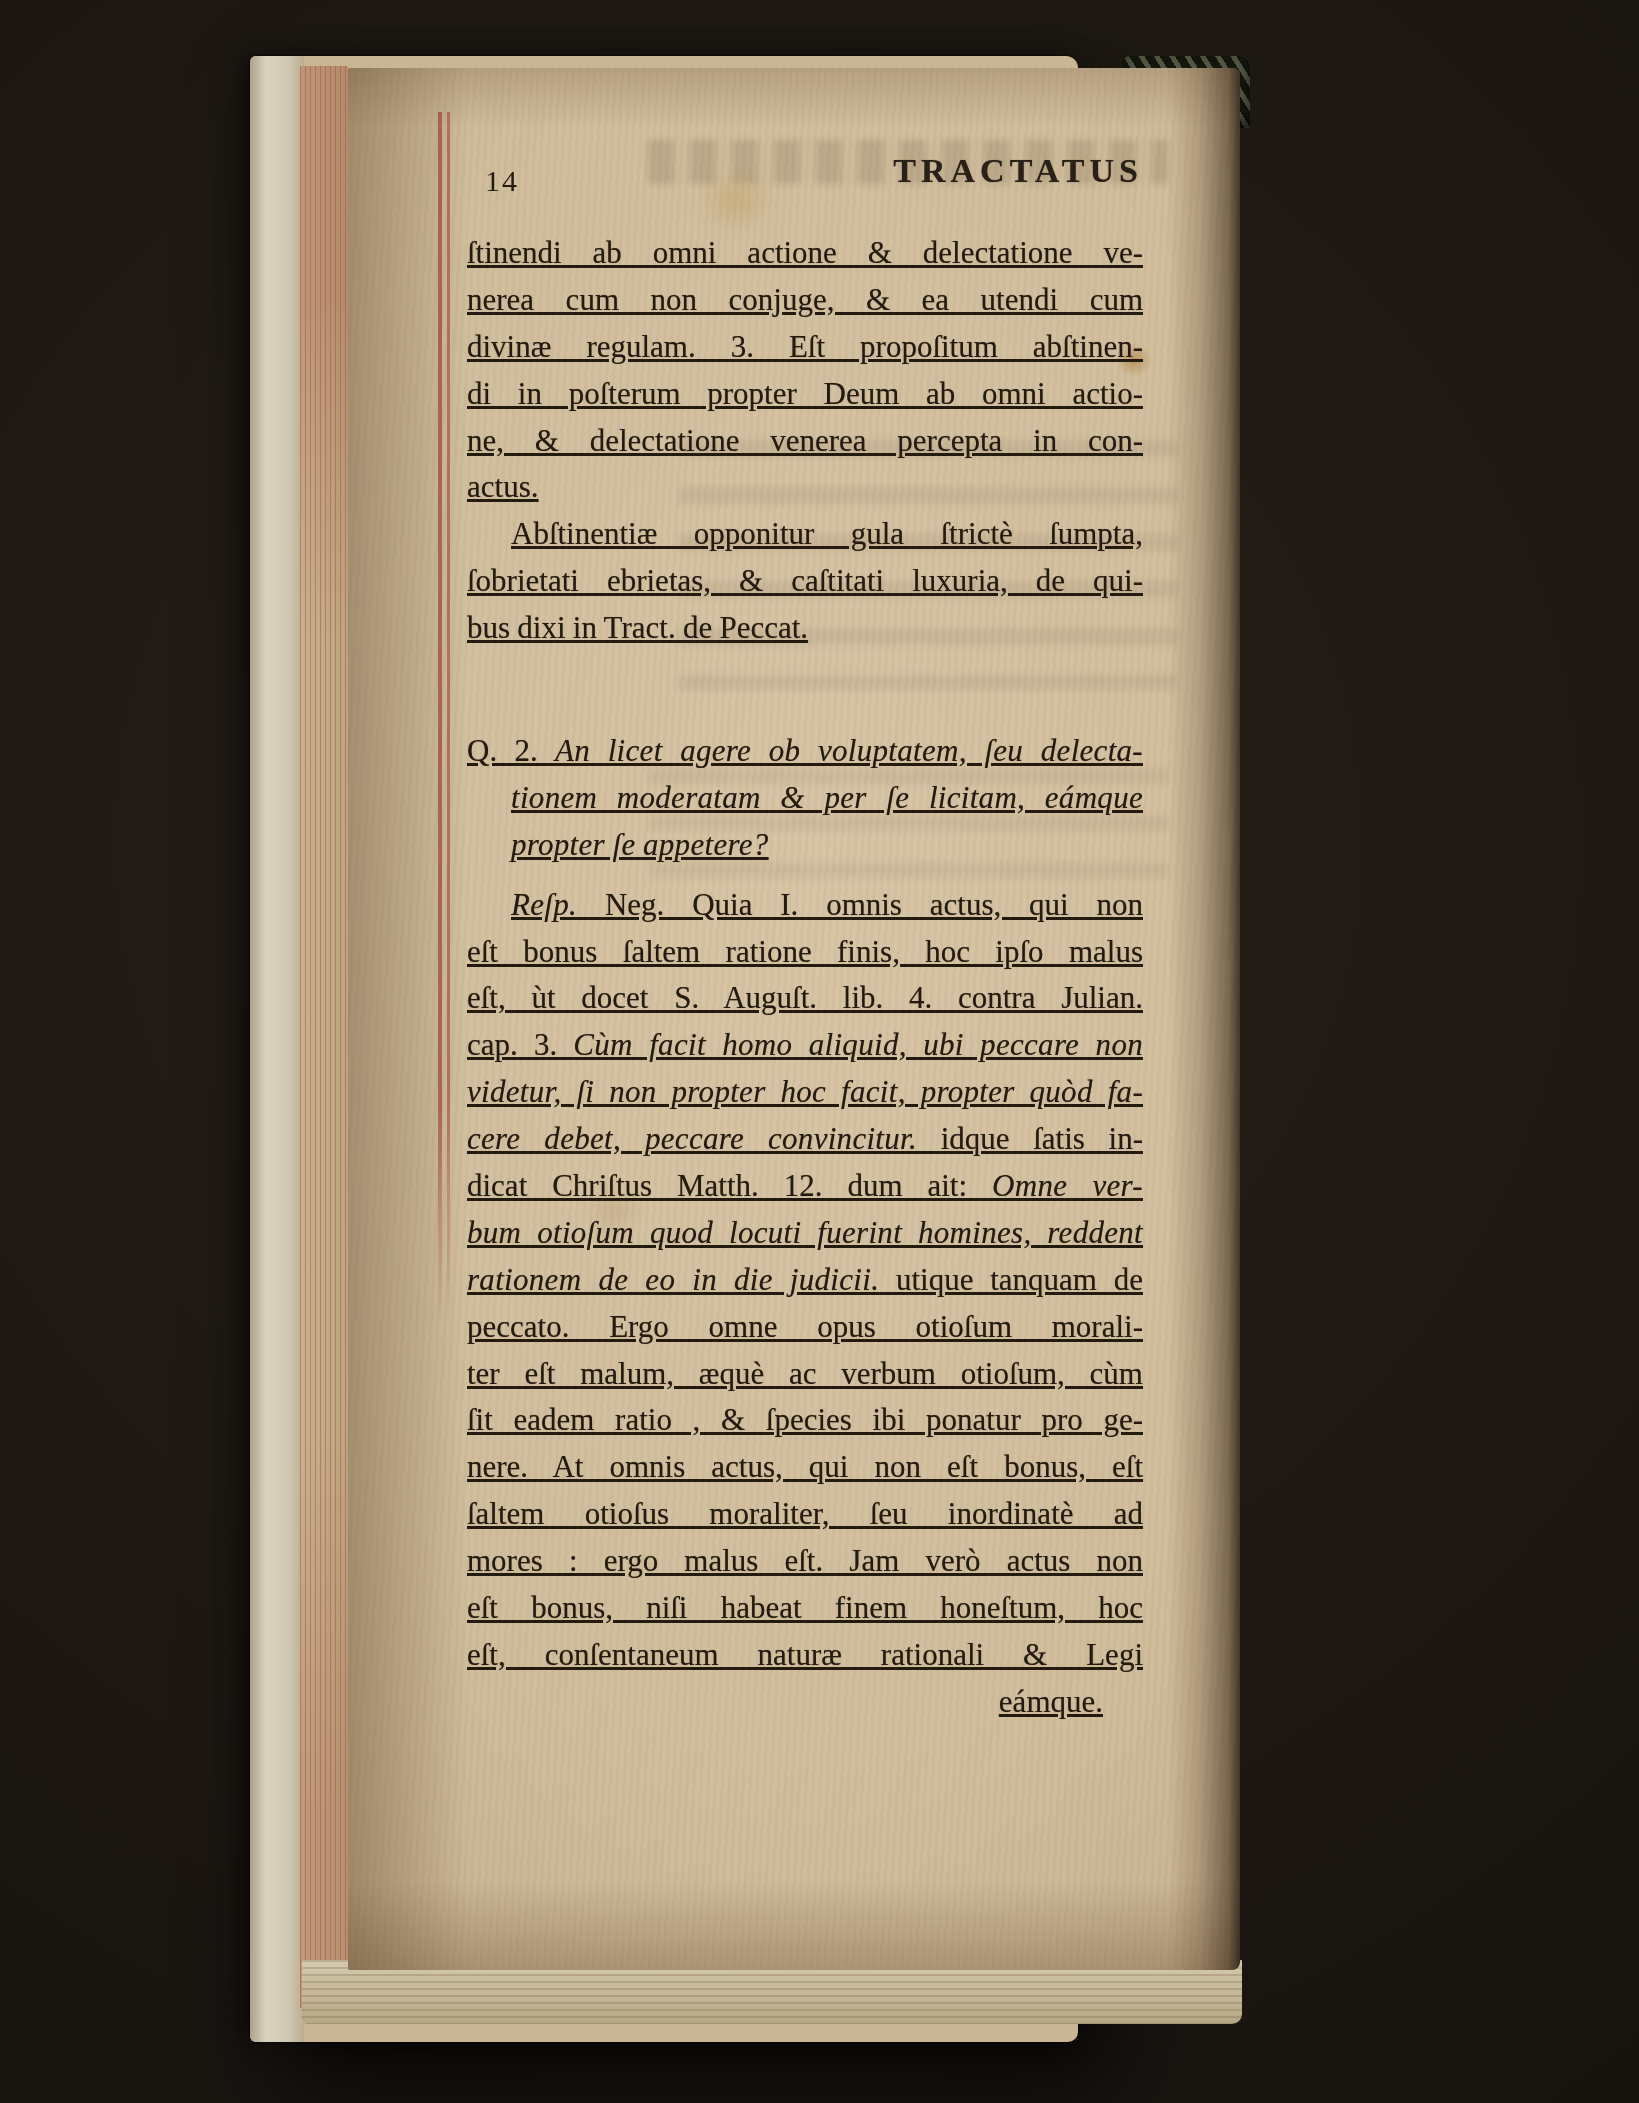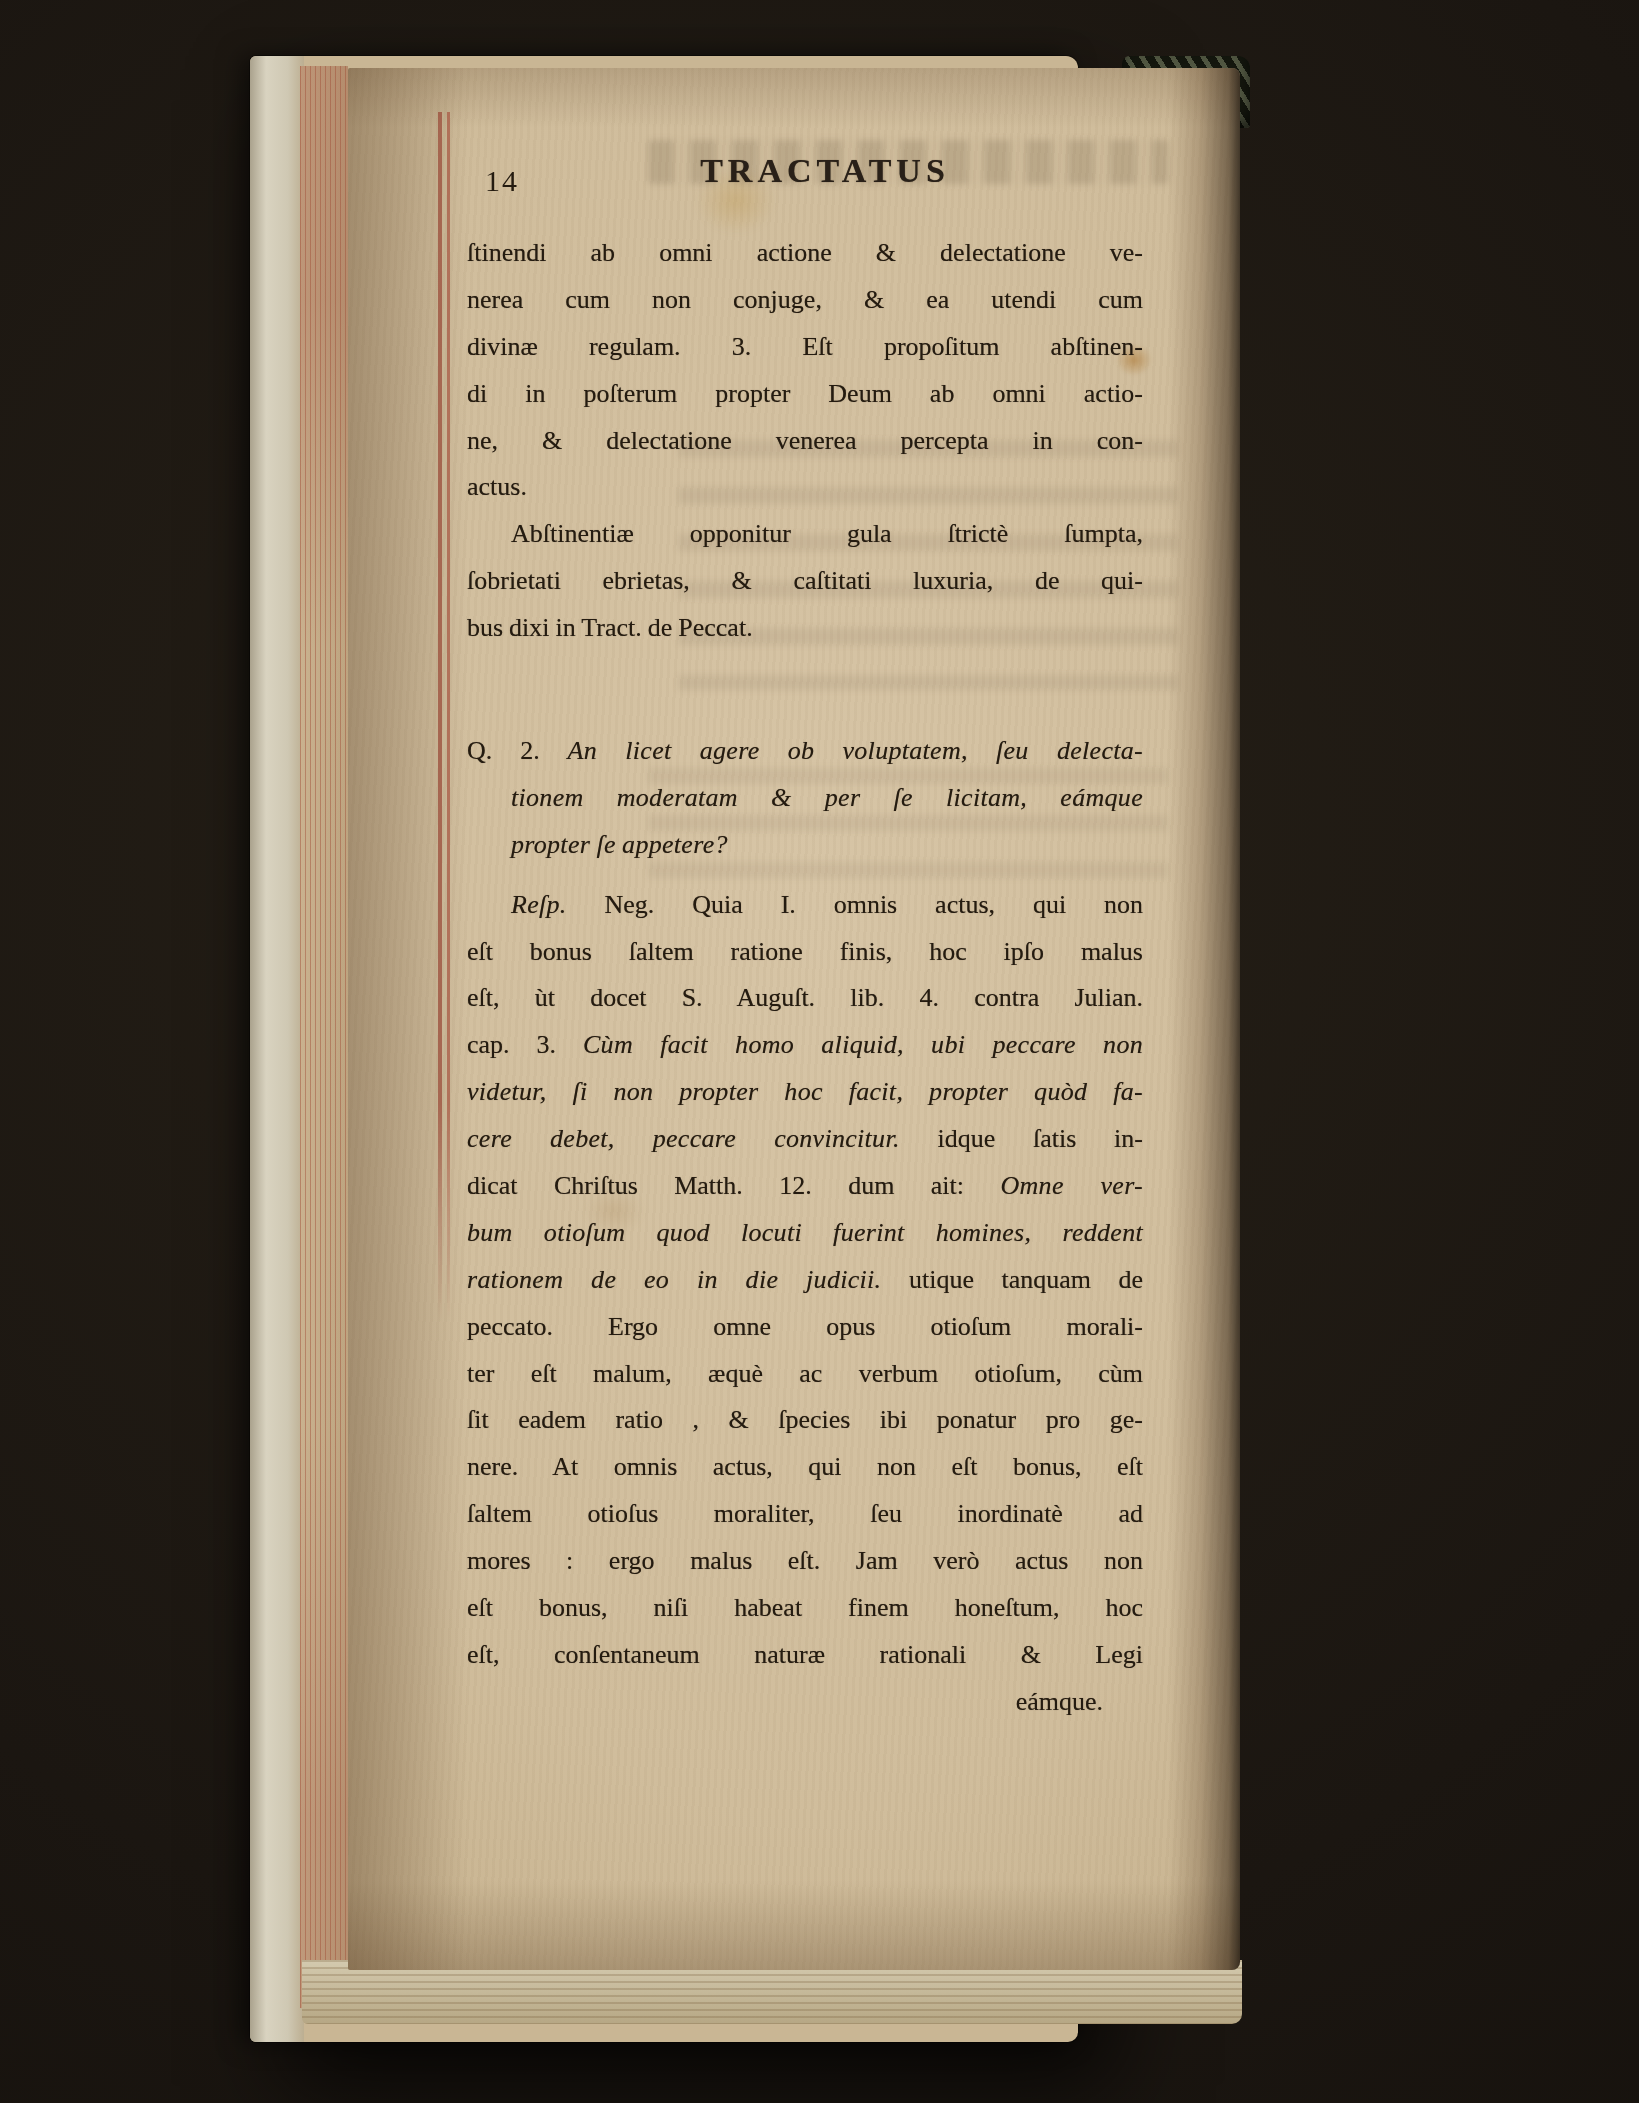--- a/index.html
+++ b/index.html
@@ -84,25 +84,25 @@
   .text-col{
     position:absolute;left:119px;top:84px;width:676px;color:#241b10;
   }
   .header-row{
     position:relative;height:52px;margin-bottom:26px;
   }
   .pagenum{
     position:absolute;left:18px;top:12px;font-size:30px;letter-spacing:2px;
   }
   .running-title{
-    position:absolute;left:0;right:0;top:0;text-align:center;padding-left:40px;
+    position:absolute;left:0;right:0;top:0;text-align:right;padding-left:40px;
     font-size:34px;font-weight:bold;letter-spacing:5px;color:#292018;
     text-shadow:0 0 1px rgba(40,30,15,.55);
   }
-  .body-lines{font-size:26px;line-height:46.9px;}
+  .body-lines{font-size:31px;line-height:46.9px;text-decoration:underline;}
   .line{
     height:46.9px;text-align:justify;text-align-last:justify;
     text-shadow:0 0 .7px rgba(38,28,14,.55);word-spacing:-.5px;
   }
   .line.noj{text-align-last:left;}
   .line.right{text-align-last:right;padding-right:40px;}
   .line.ind{text-indent:44px;}
   .line.g-section{margin-top:76px;}
   .line.g-para{margin-top:13px;}
   .i{font-style:italic;letter-spacing:.3px;}

